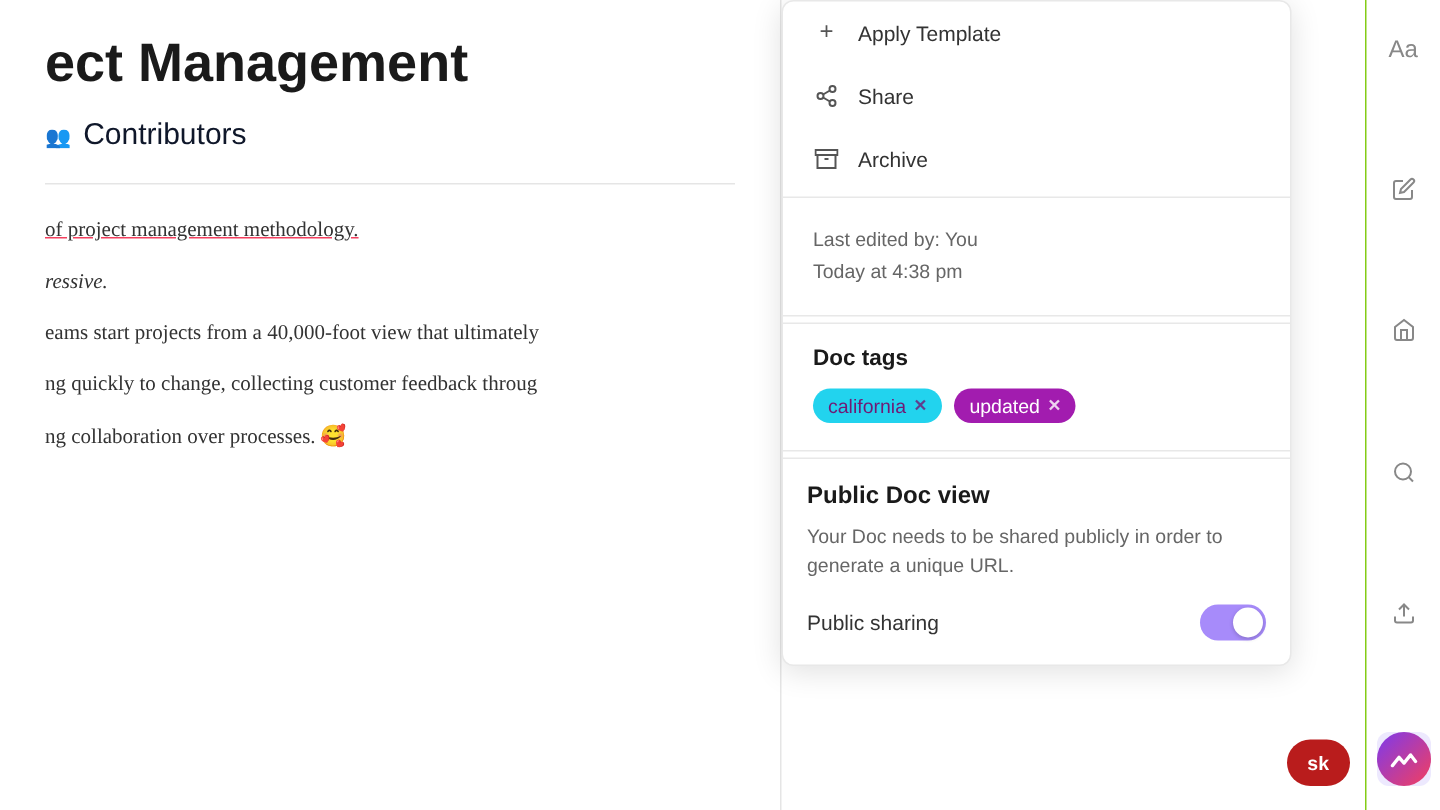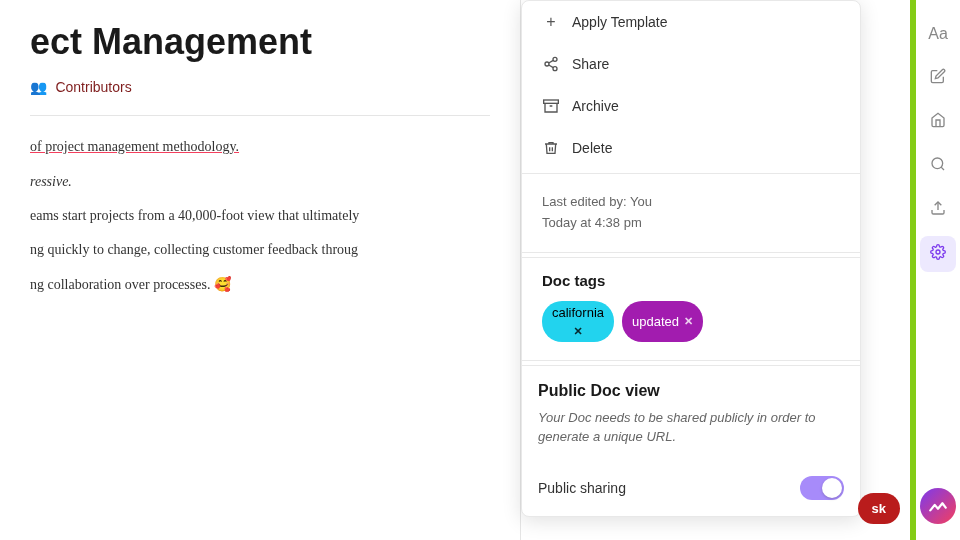--- a/index.html
+++ b/index.html
@@ -36,22 +36,22 @@
       gap: 8px;
       margin-bottom: 20px;
     }
 
     .contributors-icon {
       color: #666;
       font-size: 14px;
     }
 
     .contributors-label {
-      font-size: 14px;
-      color: #7f1d1d;
+      font-size: 20px;
+      color: #0f172a;
       font-weight: 500;
     }
 
     .divider-h {
       height: 1px;
       background: #e5e5e5;
       margin-bottom: 20px;
     }
 
     .body-text {
@@ -163,22 +163,21 @@
       align-items: center;
       gap: 5px;
       padding: 4px 10px;
       border-radius: 20px;
       font-size: 13px;
       font-weight: 500;
     }
 
     .tag-california {
       background: #22d3ee;
-      color: #000000;
-      flex-direction: column;
+      color: #701a75;
     }
 
     .tag-updated {
       background: #a21caf;
       color: #fff;
     }
 
     .tag-close {
       font-size: 11px;
       font-weight: 700;
@@ -196,22 +195,21 @@
       font-size: 16px;
       font-weight: 600;
       color: #1a1a1a;
       margin-bottom: 8px;
     }
 
     .public-section-desc {
       font-size: 13px;
       color: #666;
       line-height: 1.5;
-      margin-bottom: 29px;
-      font-style: italic;
+      margin-bottom: 16px;
     }
 
     .public-sharing-row {
       display: flex;
       align-items: center;
       justify-content: space-between;
     }
 
     .public-sharing-label {
       font-size: 14px;
@@ -241,26 +239,27 @@
     }
 
     
     .right-sidebar {
       position: absolute;
       top: 0;
       right: 0;
       width: 50px;
       height: 540px;
       background: #fff;
-      border-left: 6px solid #84cc16;
+      border-left: 1px solid #84cc16;
       display: flex;
       flex-direction: column;
       align-items: center;
       padding: 16px 0;
       gap: 8px;
+      justify-content: space-between;
     }
 
     .sidebar-icon {
       width: 36px;
       height: 36px;
       border-radius: 8px;
       display: flex;
       align-items: center;
       justify-content: center;
       cursor: pointer;
@@ -355,32 +354,20 @@
       <span class="menu-item-icon">
         <svg width="16" height="16" viewBox="0 0 24 24" fill="none" stroke="currentColor" stroke-width="2">
           <polyline points="21 8 21 21 3 21 3 8"></polyline>
             <rect x="1" y="3" width="22" height="5"></rect>
           <line x1="10" y1="12" x2="14" y2="12"></line>
         </svg>
       </span>
       <span>Archive</span>
     </div>
 
-    <div class="menu-item">
-      <span class="menu-item-icon">
-        <svg width="16" height="16" viewBox="0 0 24 24" fill="none" stroke="currentColor" stroke-width="2">
-          <polyline points="3 6 5 6 21 6"></polyline>
-            <path d="M19 6l-1 14H6L5 6"></path>
-          <path d="M10 11v6"></path>
-            <path d="M14 11v6"></path>
-          <path d="M9 6V4h6v2"></path>
-        </svg>
-      </span>
-      <span>Delete</span>
-    </div>
 
     <div class="menu-divider"></div>
 
     <div class="info-section">
       <div class="last-edited">
         <div>Last edited by: You</div>
         <div>Today at 4:38 pm</div>
       </div>
     </div>
 

